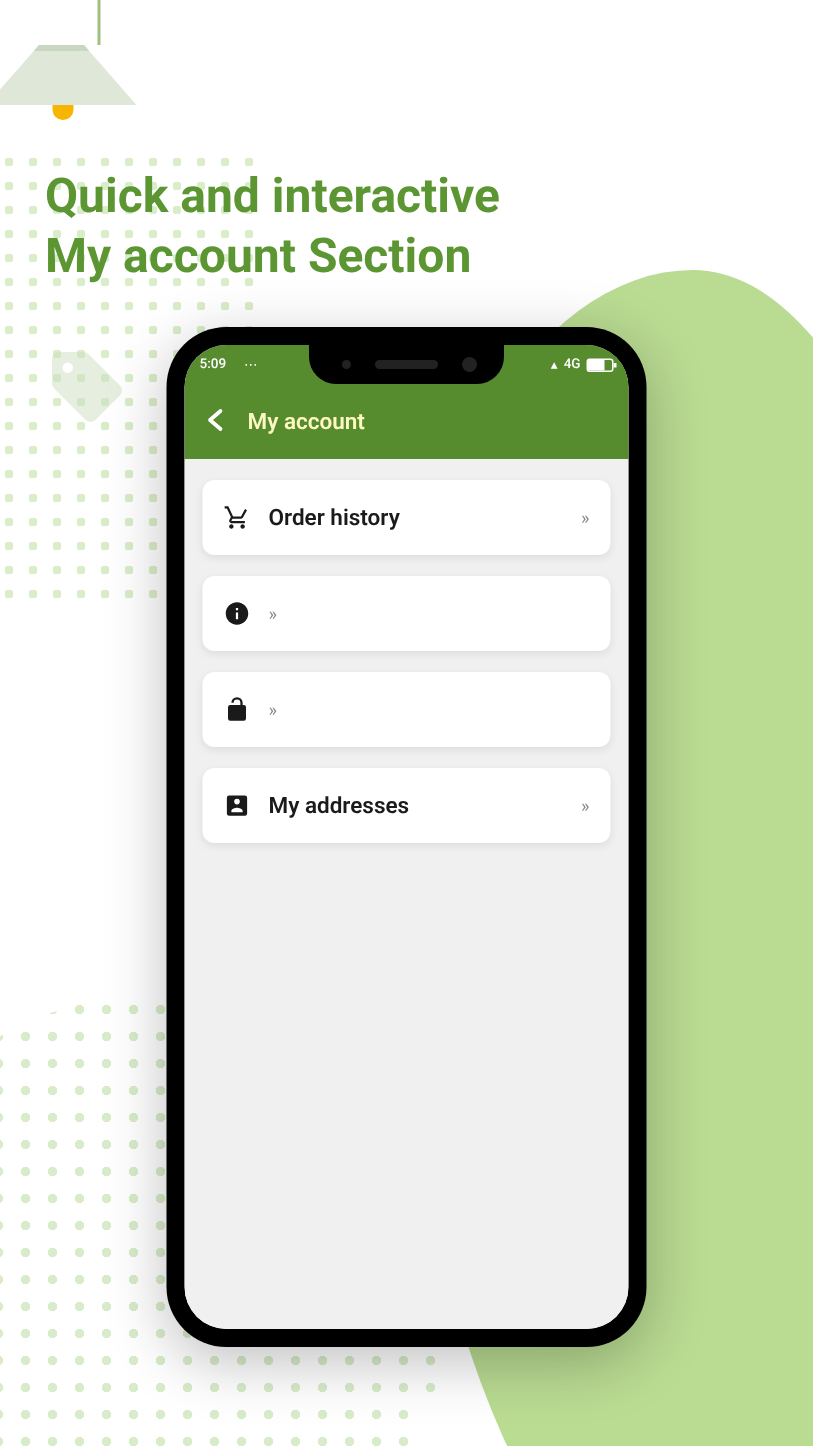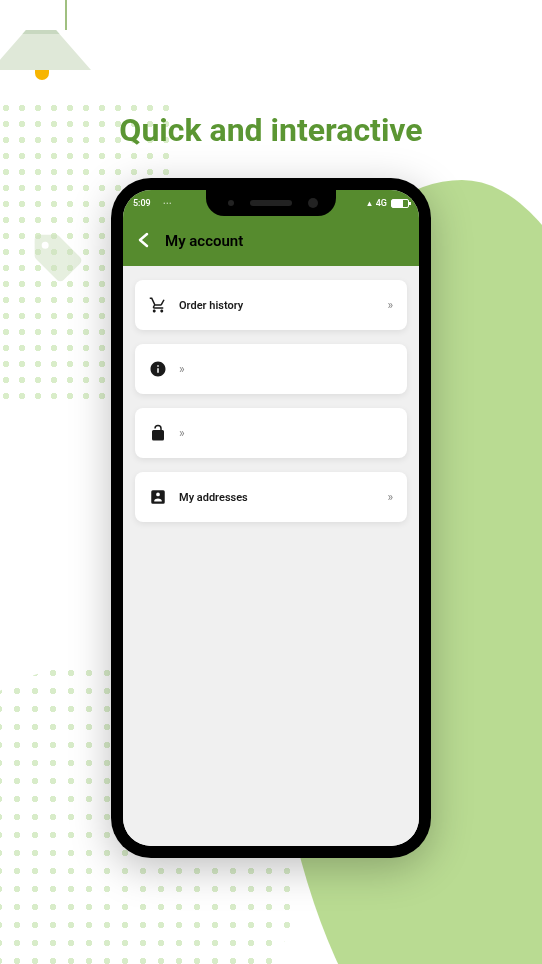--- a/index.html
+++ b/index.html
@@ -88,21 +88,20 @@
       width: 56px;
       height: 56px;
       z-index: 0;
       opacity: 0.5;
     }
 
     
     .headline {
       position: relative;
       z-index: 2;
-      text-align: center;
       margin-top: 110px;
       padding: 0 30px;
     }
     .headline h1 {
       font-size: 32px;
       font-weight: 700;
       color: #5b9633;
       line-height: 1.25;
     }
 
@@ -209,21 +208,21 @@
       padding: 0 14px;
       gap: 16px;
     }
     .back-btn {
       color: #fff;
       font-size: 20px;
       font-weight: bold;
       cursor: pointer;
     }
     .header-title {
-      color: #000000;
+      color: #fef9c3;
       font-size: 15px;
       font-weight: 600;
     }
 
     
     .content {
       padding: 14px 12px;
       background: #f0f0f0;
       height: calc(100% - 76px);
     }
@@ -243,21 +242,21 @@
       width: 18px;
       height: 18px;
       display: flex;
       align-items: center;
       justify-content: center;
       color: #1a1a1a;
       flex-shrink: 0;
     }
     .menu-label {
       flex: 1;
-      font-size: 11px;
+      font-size: 15px;
       font-weight: 600;
       color: #1a1a1a;
     }
     .menu-chevron {
       color: #888;
       font-size: 12px;
     }
   </style>
 </head>
 <body>
@@ -274,20 +273,21 @@
 
 <div class="tag-icon">
   <svg viewBox="0 0 24 24" fill="#cfe0c0">
       <path d="M21.41 11.58l-9-9A2 2 0 0 0 11 2H4a2 2 0 0 0-2 2v7a2 2 0 0 0 .59 1.42l9 9a2 2 0 0 0 2.83 0l7-7a2 2 0 0 0 0-2.83zM6.5 8A1.5 1.5 0 1 1 8 6.5 1.5 1.5 0 0 1 6.5 8z"></path>
     </svg>
 </div>
 
 <div class="headline">
   <h1>
     <span>Quick and interactive</span><br>
+    <span>My account Section</span>
   </h1>
 </div>
 
 <div class="phone">
   <div class="phone-screen">
     <div class="notch">
       <div class="notch-sensor"></div>
       <div class="notch-speaker"></div>
       <div class="notch-cam"></div>
     </div>

